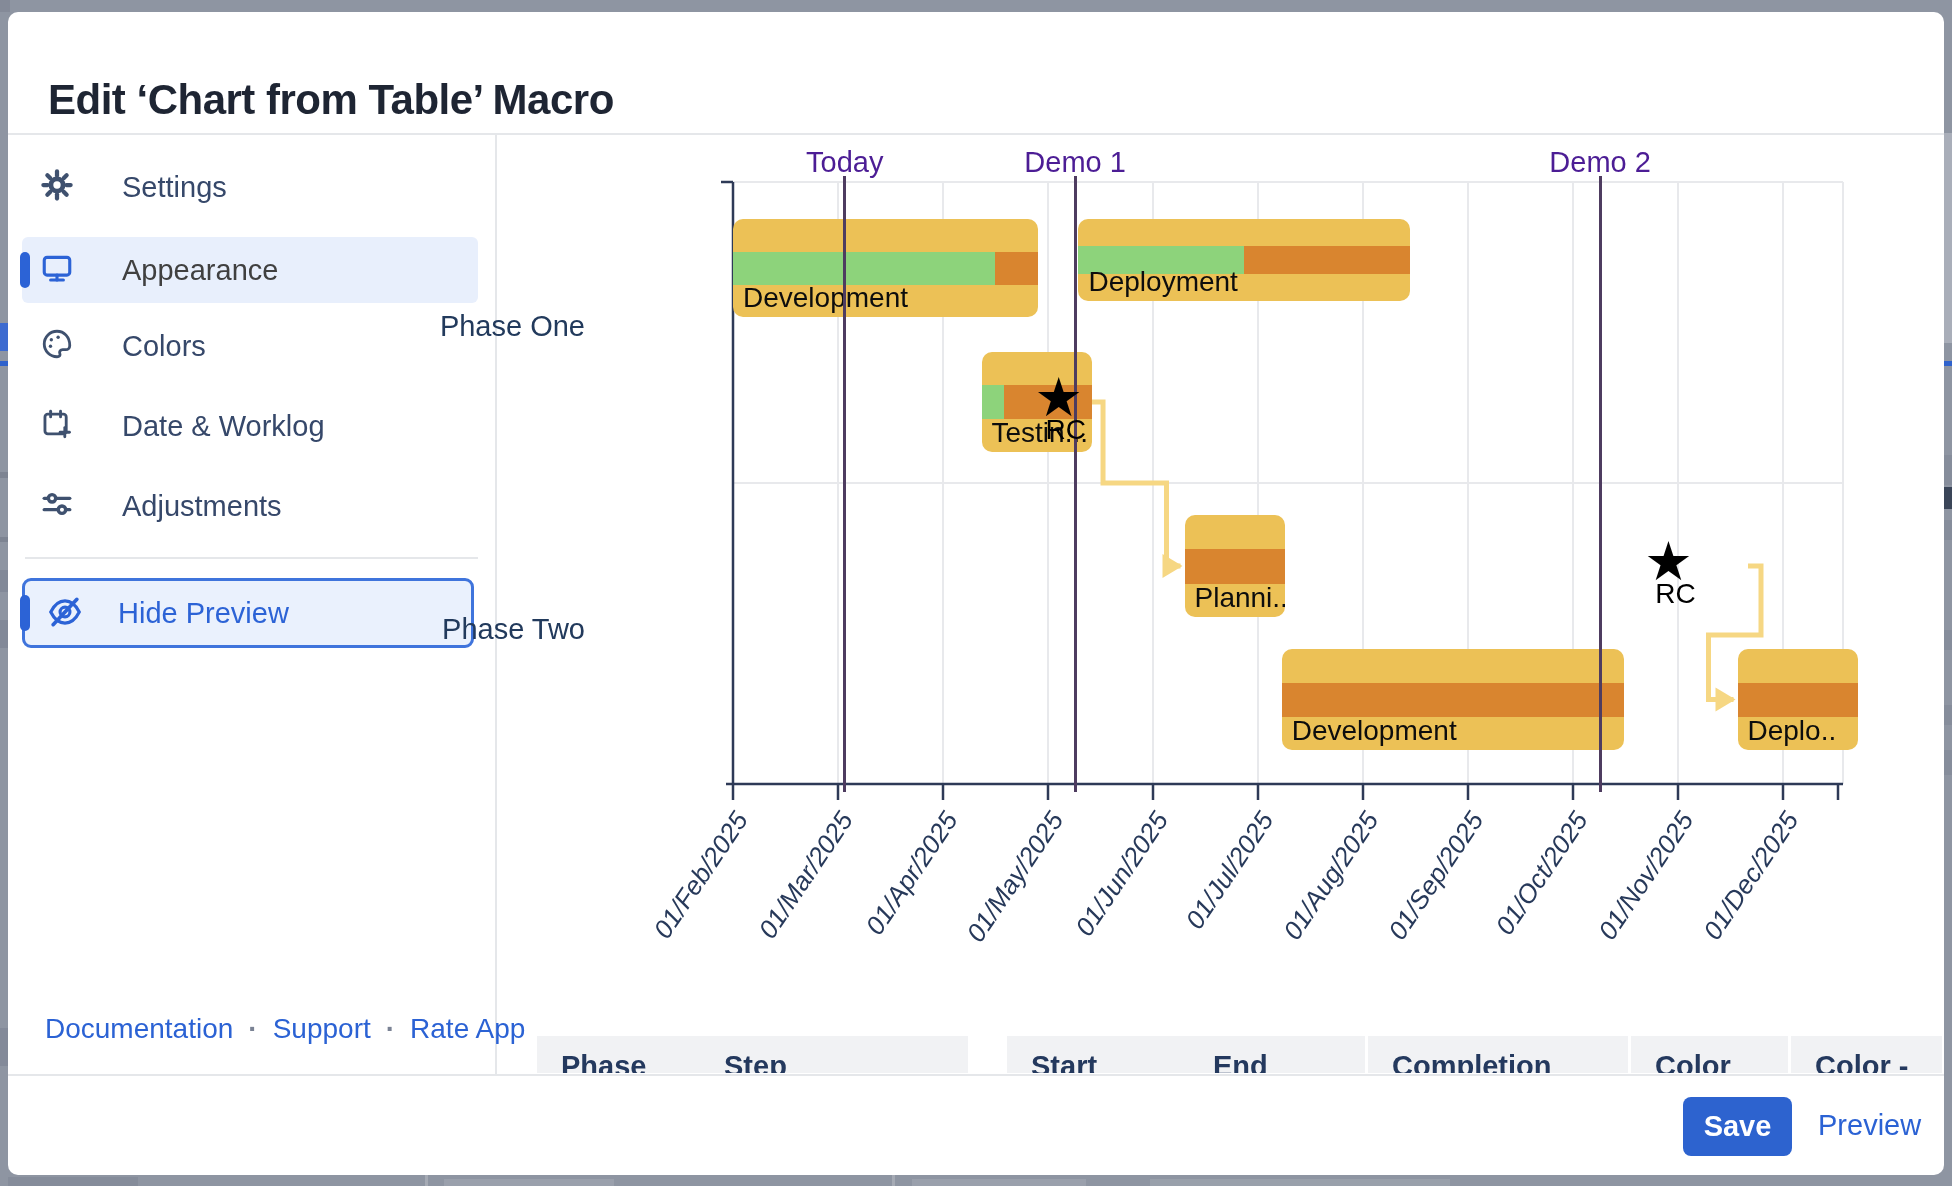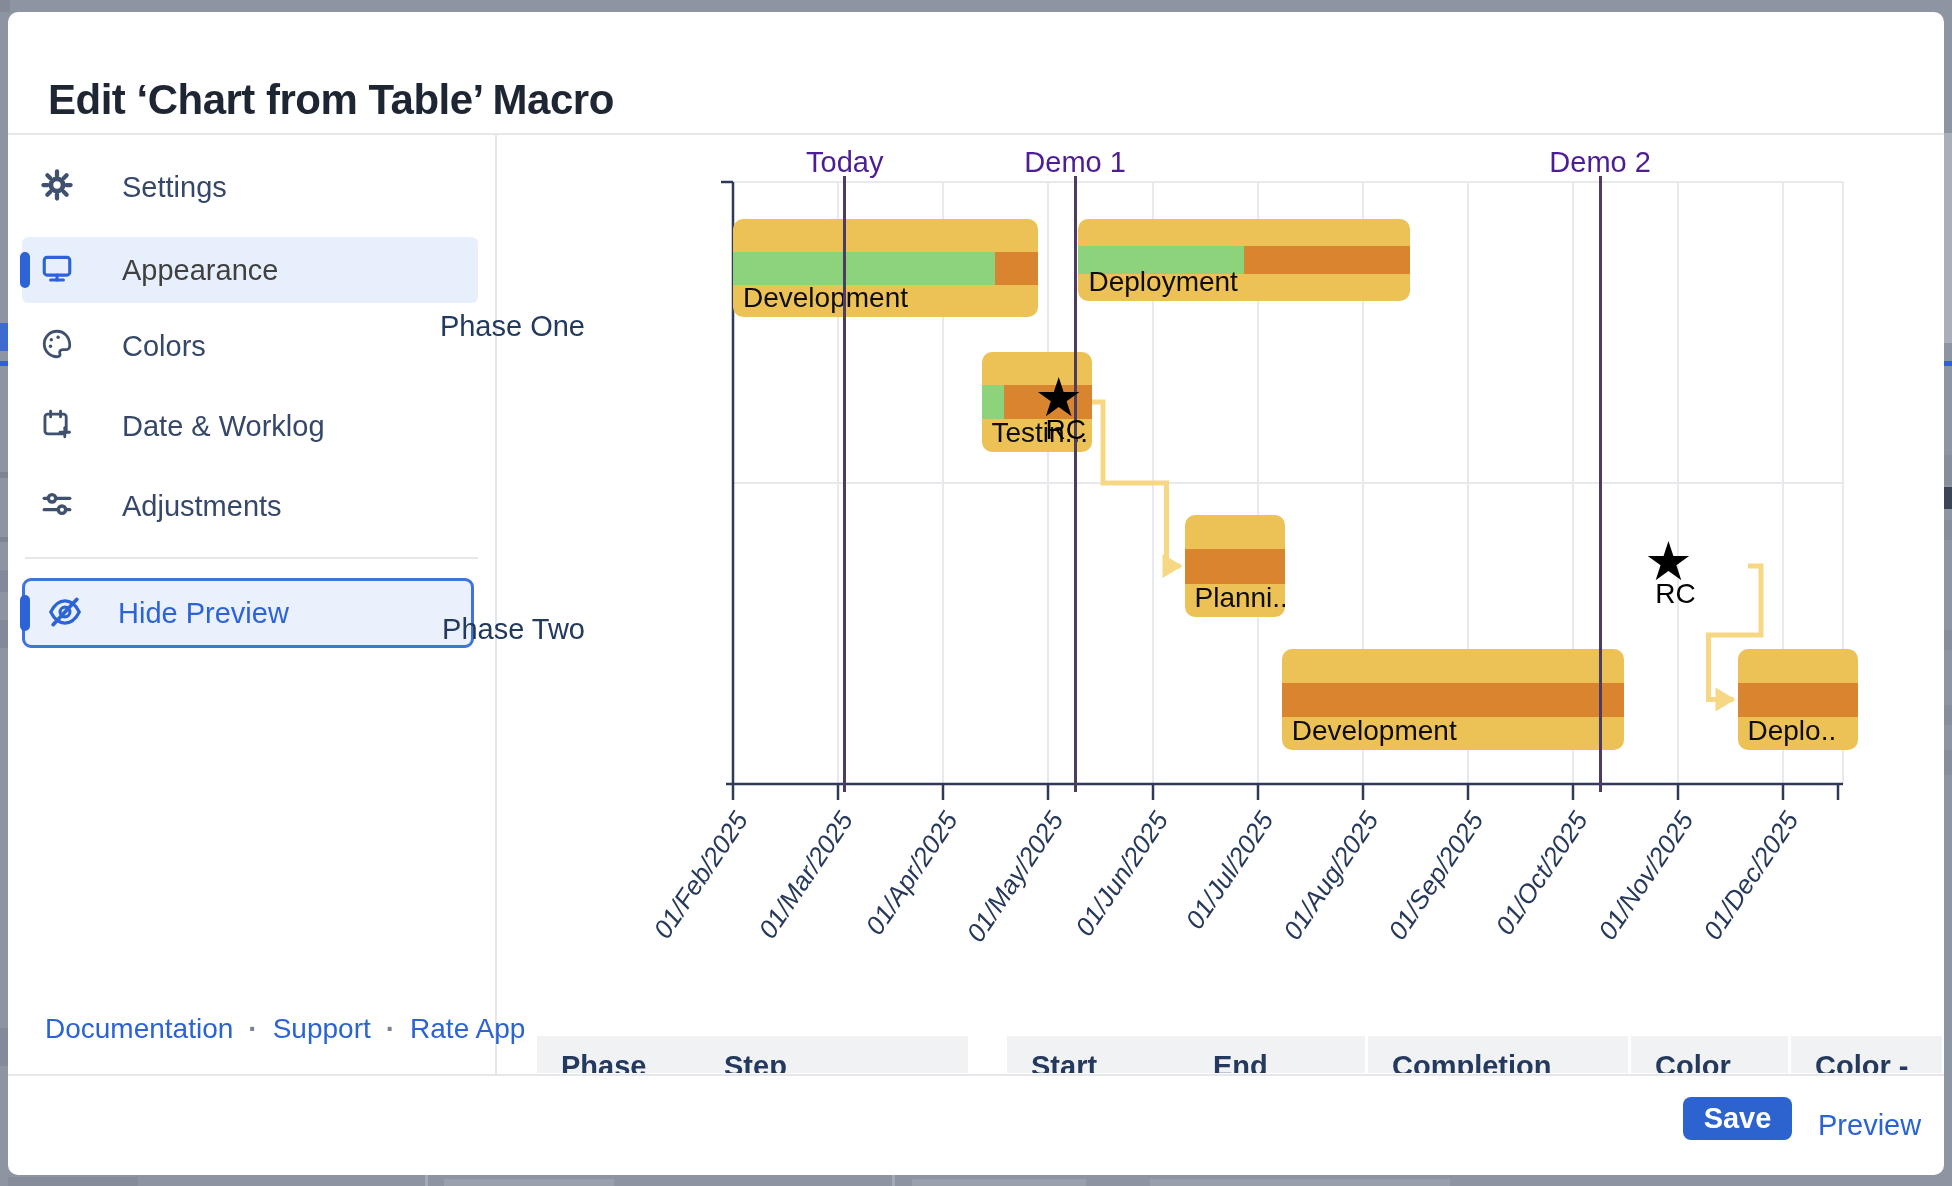--- a/index.html
+++ b/index.html
@@ -13,21 +13,21 @@
   .sb-item .sb-label{font-size:29px;color:#36486a;}
   .sb-item.selected{background:#e8effc;}
   .sb-item.selected .sb-label{color:#404040;}
   .pill{position:absolute;left:20px;width:10px;height:36px;border-radius:6px;background:#2c63d6;}
   .preview-btn{position:absolute;left:22px;top:578px;width:452px;height:70px;box-sizing:border-box;border:3px solid #3f74dc;border-radius:9px;background:#eaf1fd;display:flex;align-items:center;padding-left:21px;gap:34px;cursor:pointer;}
   .preview-btn .sb-label{font-size:29px;color:#2c63d6;}
   .links{position:absolute;left:37px;top:1013px;display:flex;align-items:flex-end;gap:15px;font-size:28px;margin-left:8px;}
   .links a{color:#2b62d4;text-decoration:none;cursor:pointer;}
   .links .dot{color:#7a8294;font-weight:bold;}
   
-  .btn-save{position:absolute;left:1683px;top:1097px;width:109px;height:43px;background:#2d63cf;border:none;border-radius:8px;color:#ffffff;font-size:29px;font-weight:bold;font-family:"Liberation Sans",sans-serif;cursor:pointer;}
+  .btn-save{position:absolute;left:1683px;top:1097px;width:109px;height:59px;background:#2d63cf;border:none;border-radius:8px;color:#ffffff;font-size:29px;font-weight:bold;font-family:"Liberation Sans",sans-serif;cursor:pointer;}
   .btn-cancel{position:absolute;left:1812px;top:1108px;background:none;border:none;color:#2b62d4;font-size:29px;font-family:"Liberation Sans",sans-serif;cursor:pointer;}
   
   #gantt{position:absolute;left:0;top:0;width:1952px;height:1186px;}
   #gantt-svg{position:absolute;left:0;top:0;z-index:1;}
   .gbar{position:absolute;background:#ecc156;border-radius:10px;overflow:hidden;z-index:2;}
   .gmid{position:absolute;left:0;right:0;top:33.4%;height:34%;background:#d9852f;}
   .gprog{position:absolute;left:0;top:0;bottom:0;background:#8dd37b;}
   .blabel{position:absolute;left:10px;bottom:3px;font-size:28px;color:#0d0d0d;white-space:nowrap;}
   .mline{position:absolute;top:176px;width:3px;height:616px;background:#4e3c60;z-index:5;}
   .mlabel{position:absolute;top:146px;width:180px;text-align:center;font-size:29px;color:#4c1d95;z-index:5;}

